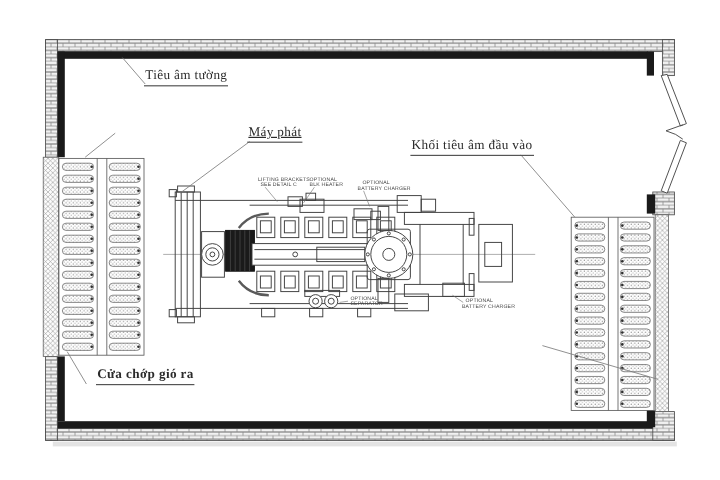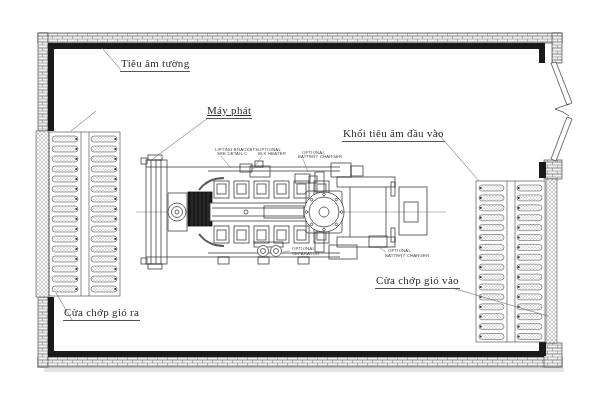--- a/index.html
+++ b/index.html
@@ -369,17 +369,16 @@
     <line x1="96" y1="111" x2="71" y2="131"></line>
     <line x1="208" y1="118" x2="150" y2="161"></line>
     <line x1="434" y1="129" x2="479" y2="181"></line>
     <line x1="72" y1="320" x2="56" y2="293"></line>
     <line x1="452" y1="288" x2="548" y2="316"></line>
   </g>
 </svg>
 
 <div class="vlabel" style="left:120px;top:56px;">Tiêu âm tường</div>
 <div class="vlabel" style="left:206px;top:103px;text-decoration:underline;">Máy phát</div>
-<div class="vlabel" style="left:342px;top:114px;margin-top:12px;">Khối tiêu âm đầu vào</div>
-<div class="vlabel" style="left:63px;top:305px;">Cửa chớp gió ra</div>
-<div class="vlabel" style="left:375px;top:273px;">Cửa chớp gió vào</div>
+<div class="vlabel" style="left:342px;top:114px;">Khối tiêu âm đầu vào</div>
+<div class="vlabel" style="left:80px;top:305px;font-weight:bold;">Cửa chớp gió ra</div>
 
 </div>
 
 </body></html>

